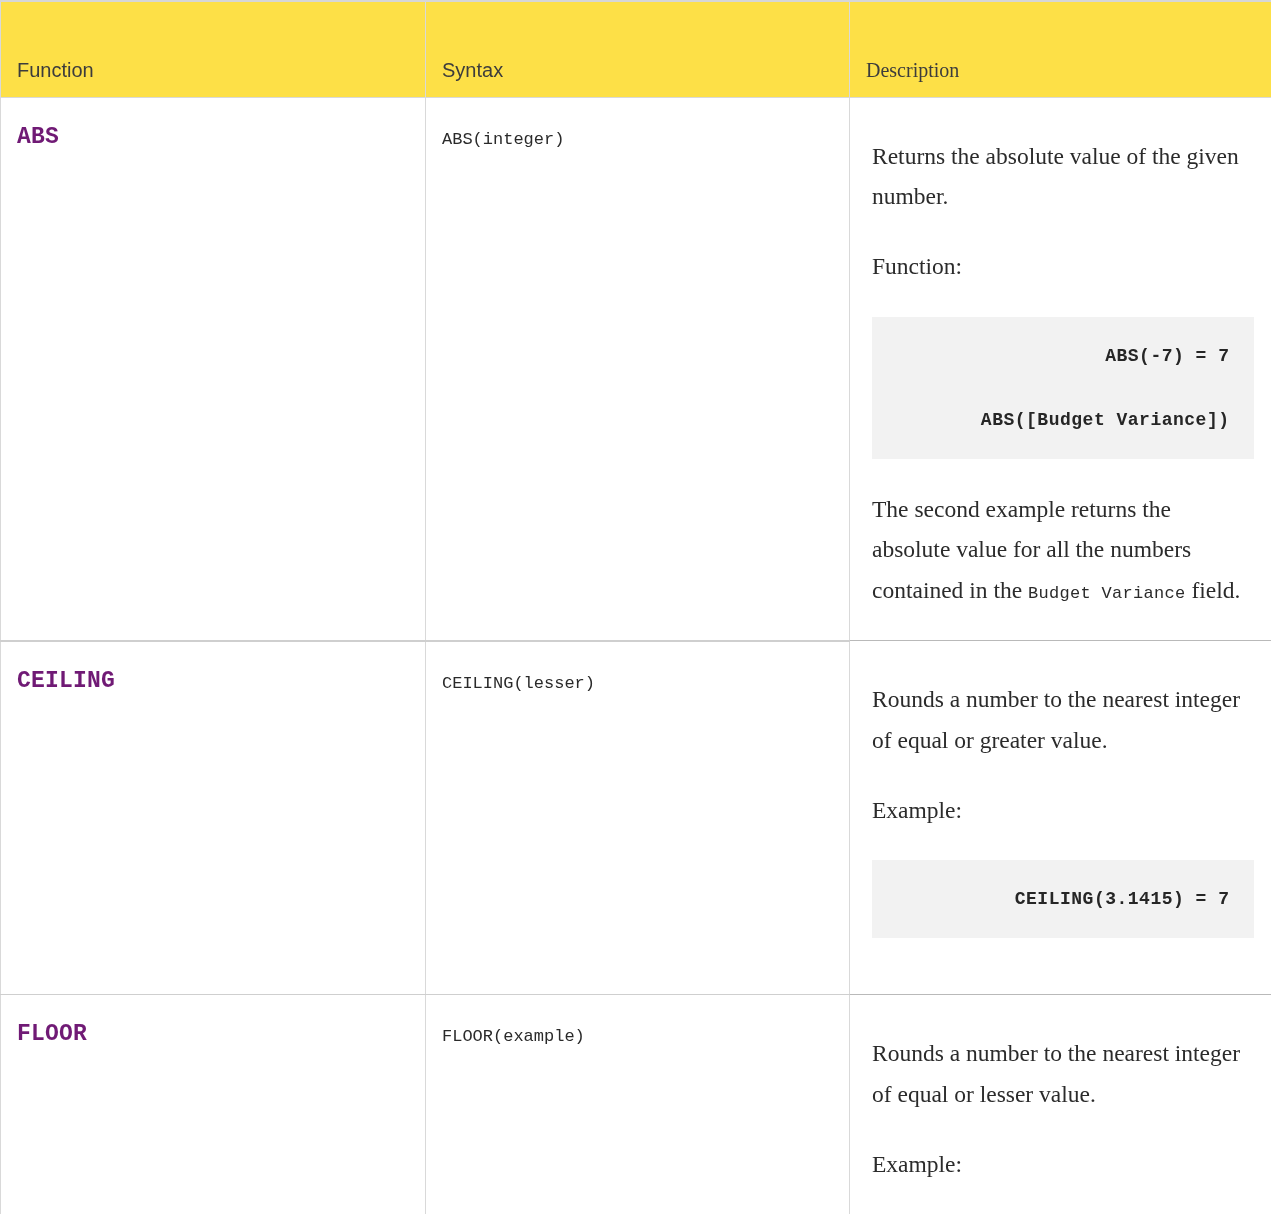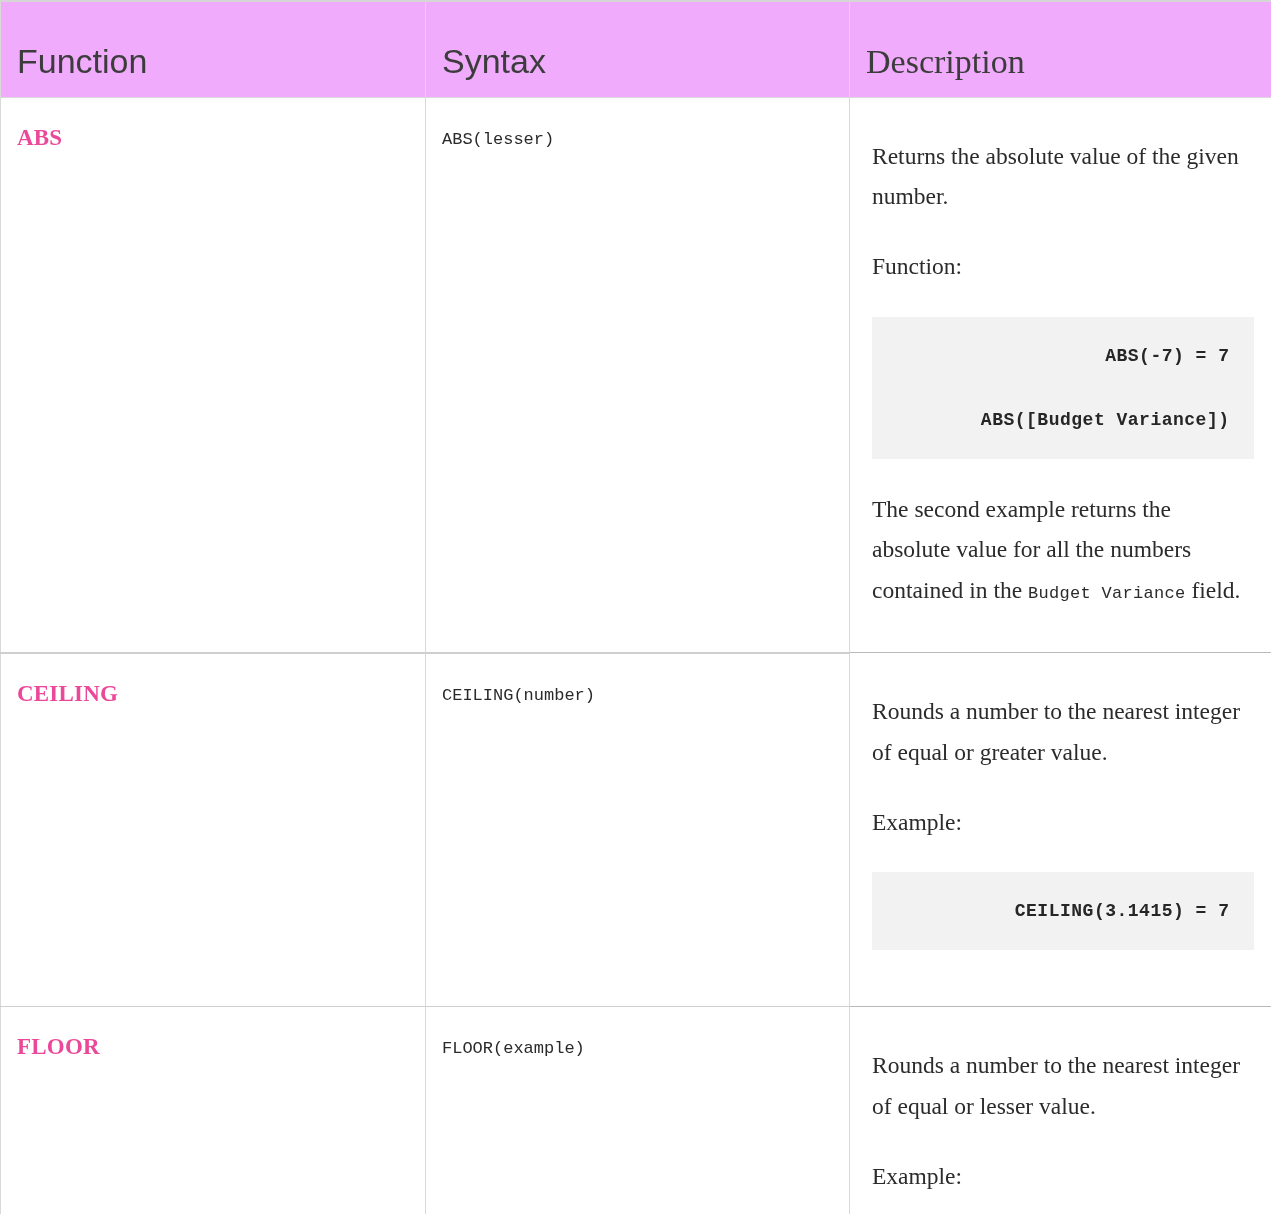--- a/index.html
+++ b/index.html
@@ -29,24 +29,24 @@
   thead th {
     border-top: 2px solid #d6d6d6;
     border-bottom: 1px solid #d9d9d9;
     border-right: 1px solid #d9d9d9;
     padding: 0 0 16px 16px;
     height: 96px;
     vertical-align: bottom;
     text-align: left;
     font-family: "Liberation Sans", sans-serif;
     font-weight: 400;
-    font-size: 34px;
+    font-size: 20px;
     line-height: 1.1;
     color: #3c3c3c;
-    background: #f0abfc;
+    background: #fde047;
     box-sizing: border-box;
   }
   thead th.first-col { border-left: 1px solid #d9d9d9; }
   thead th.last-col  { border-right: none; font-family: Liberation Serif, serif; }
 
   
   tbody td {
     border-right: 1px solid #d9d9d9;
     border-bottom: 1px solid #cfcfcf;
     vertical-align: top;
@@ -62,45 +62,45 @@
     border-top: 1px solid #b9b9b9;
     padding-left: 22px;
     padding-top: 38px;
   }
 
   tbody tr.row-abs td.first-col,
   tbody tr.row-abs td.syntax-col { border-bottom: 2px solid #cfcfcf; }
 
   
   .fn-name {
-    font-family: Liberation Serif, serif;
+    font-family: Liberation Mono, monospace;
     font-weight: bold;
     font-size: 23px;
     letter-spacing: 0.2px;
-    color: #ec4899;
+    color: #701a75;
     line-height: 1.2;
   }
 
   .syntax-code {
     font-family: "Liberation Mono", monospace;
     font-size: 17px;
     color: #2a2a2a;
     letter-spacing: 0px;
     line-height: 1.3;
     padding-top: 5px;
   }
 
   .desc p {
     margin: 0 0 30px 0;
     font-family: "Liberation Serif", serif;
     font-size: 23.5px;
     line-height: 1.72;
     color: #2b2b2b;
   }
-  .desc p:last-child { margin-bottom: 16px; }
+  .desc p:last-child { margin-bottom: 4px; }
 
   .codeblock {
     background: #f2f2f2;
     margin: 0 0 30px 0;
     padding: 26px 24px;
     box-sizing: border-box;
   }
   .codeblock .code-line {
     font-family: "Liberation Mono", monospace;
     font-size: 18px;
@@ -139,39 +139,39 @@
     </tr>
   </thead>
 
   <tbody>
 
     <tr class="row-abs">
       <td class="first-col">
         <div class="fn-name">ABS</div>
       </td>
       <td class="syntax-col">
-        <div class="syntax-code">ABS(lesser)</div>
+        <div class="syntax-code">ABS(integer)</div>
       </td>
       <td class="last-col desc">
         <p>Returns the absolute value of the given number.</p>
         <p>Function:</p>
         <div class="codeblock">
           <div class="code-line">ABS(-7) = 7</div>
           <div class="code-line">ABS([Budget Variance])</div>
         </div>
         <p><span>The second example returns the absolute value for all the numbers contained in the </span><code class="inline">Budget Variance</code><span> field.</span></p>
       </td>
     </tr>
 
     <tr class="row-ceiling">
       <td class="first-col">
         <div class="fn-name">CEILING</div>
       </td>
       <td class="syntax-col">
-        <div class="syntax-code">CEILING(number)</div>
+        <div class="syntax-code">CEILING(lesser)</div>
       </td>
       <td class="last-col desc">
         <p>Rounds a number to the nearest integer of equal or greater value.</p>
         <p>Example:</p>
         <div class="codeblock">
           <div class="code-line">CEILING(3.1415) = 7</div>
         </div>
       </td>
     </tr>
 

